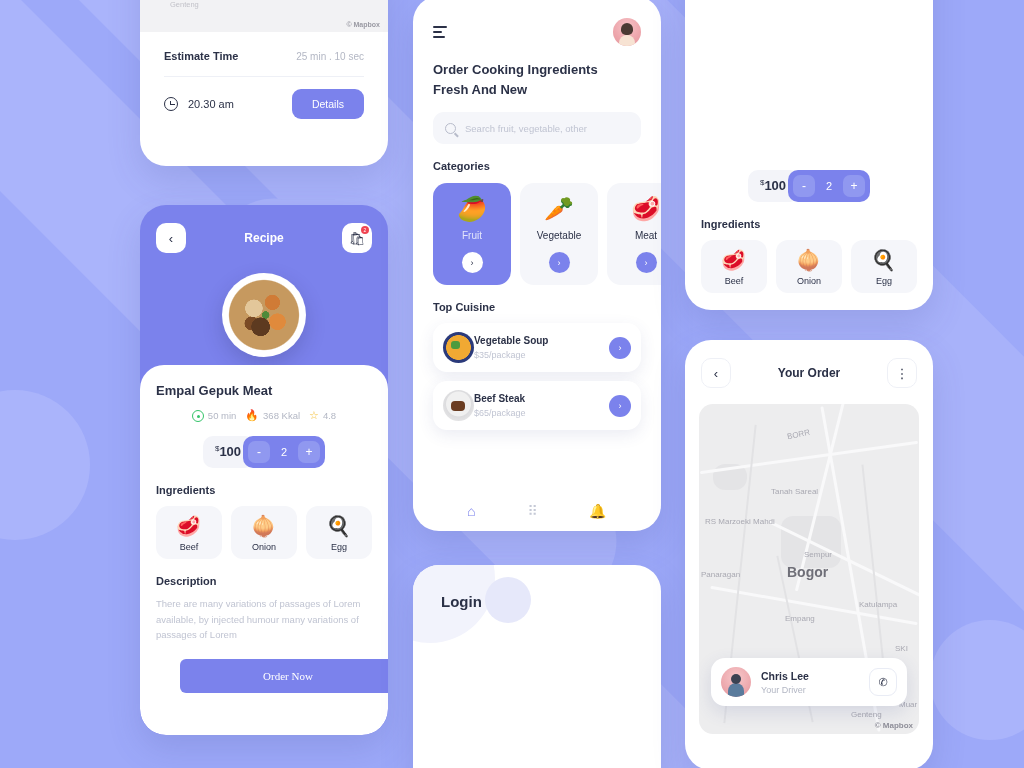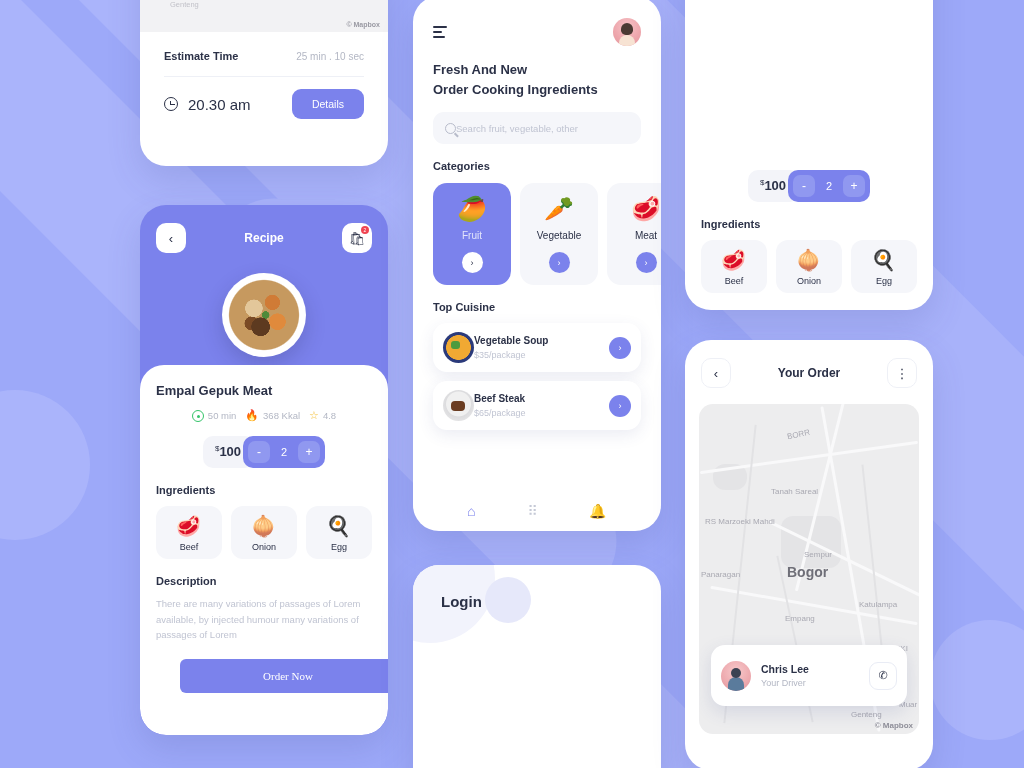--- a/index.html
+++ b/index.html
@@ -54,21 +54,21 @@
   .est-body { padding:18px 24px 14px; }
   .est-row { display:flex; align-items:center; justify-content:space-between; }
   .est-title { font-size:11px; font-weight:bold; color:#2b3147; }
   .est-val { font-size:10px; color:#b3b7c4; }
   .divider { height:1px; background:#eef0f6; margin:14px 0 12px; }
   .est-row2 { display:flex; align-items:center; }
   .clock-ic { width:14px; height:14px; border-radius:50%; border:1.4px solid #2b3147;
     position:relative; flex:none; }
   .clock-ic:before { content:""; position:absolute; left:5px; top:2.5px; width:1.3px; height:4.5px; background:#2b3147; }
   .clock-ic:after  { content:""; position:absolute; left:5.5px; top:6px; width:4px; height:1.3px; background:#2b3147; }
-  .est-time { margin-left:10px; font-size:15px; color:#2b3147; }
+  .est-time { margin-left:10px; font-size:11px; color:#2b3147; }
   .btn-details { margin-left:auto; background:#7b82ec; color:#fff; border:none;
     border-radius:9px; padding:9px 20px; font-size:10.5px; font-family:inherit; cursor:pointer; }
 
   #card-recipe { left:140px; top:205px; width:248px; height:530px; background:#7b82ec; }
   .rec-head { display:flex; align-items:center; padding:18px 16px 0; }
   .icon-btn {
     width:30px; height:30px; border-radius:10px; background:#fff;
     display:flex; align-items:center; justify-content:center; flex:none;
     font-size:13px; color:#2b3147; position:relative; cursor:pointer;
   }
@@ -131,21 +131,21 @@
   .avatar { margin-left:auto; width:28px; height:28px; border-radius:50%;
     background:radial-gradient(circle at 50% 30%, #f6c3c7 0%, #eea7ad 55%, #e3959c 100%);
     position:relative; overflow:hidden; cursor:pointer; }
   .avatar:before { content:""; position:absolute; left:8px; top:5px; width:12px; height:12px;
     background:#4b3a33; border-radius:50% 50% 40% 40%; }
   .avatar:after { content:""; position:absolute; left:6px; top:17px; width:16px; height:13px;
     background:#f7e3d3; border-radius:8px 8px 0 0; }
   .home-h1 { padding:0 20px; margin-top:14px; font-size:13px; font-weight:bold; color:#2b3147; line-height:1.55; }
   .search {
     margin:12px 20px 0; background:#f5f6fa; border-radius:11px; height:32px;
-    display:flex; align-items:center; padding:0 12px; 
+    display:flex; align-items:center; padding:0 12px; gap:9px;
   }
   .mag { width:11px; height:11px; border-radius:50%; border:1.6px solid #b8bccb; position:relative; flex:none; }
   .mag:after { content:""; position:absolute; right:-4px; bottom:-3px; width:5px; height:1.6px;
     background:#b8bccb; transform:rotate(45deg); }
   .search input { border:none; outline:none; background:transparent; font-size:9.5px;
     color:#2b3147; font-family:inherit; width:100%; }
   .search input::placeholder { color:#c0c4d2; }
   .lbl { padding:0 20px; margin-top:16px; font-size:11px; font-weight:bold; color:#2b3147; }
   .cats { display:flex; gap:9px; padding:0 0 0 20px; margin-top:11px; }
   .cat { width:78px; flex:none; background:#f5f6fa; border-radius:14px; padding:14px 0 12px;
@@ -199,21 +199,21 @@
   .ord-title { flex:1; text-align:center; font-size:12px; font-weight:bold; color:#2b3147; }
   .icon-btn.outline { background:#fff; border:1px solid #eef0f6; }
   .map-big { margin:16px 14px 0; height:330px; border-radius:14px; background:#ededee;
     position:relative; overflow:hidden; }
   .road { position:absolute; background:#f9f9fa; border-radius:2px; }
   .riverline { position:absolute; background:#e2e2e4; }
   .city-lbl { position:absolute; font-size:14px; font-weight:bold; color:#6f6f78; }
   .m-lbl { position:absolute; font-size:8px; color:#a9a9b2; }
   .patch { position:absolute; background:#e4e4e6; border-radius:12px; }
   .drv-card {
-    position:absolute; left:12px; right:12px; bottom:28px; height:61px; background:#fff;
+    position:absolute; left:12px; right:12px; bottom:28px; height:48px; background:#fff;
     border-radius:14px; display:flex; align-items:center; padding:0 10px;
     box-shadow:0 6px 18px rgba(60,70,140,.14);
   }
   .drv-name { font-size:10.5px; font-weight:bold; color:#2b3147; }
   .drv-sub { font-size:9px; color:#b3b7c4; margin-top:3px; }
 </style>
 </head>
 <body>
 
 <div class="bg">
@@ -310,22 +310,22 @@
 <div class="card" id="card-home">
   <div class="home-top">
     <div class="menu-ic">
         <i></i>
         <i></i>
         <i></i>
       </div>
     <div class="avatar"></div>
   </div>
   <div class="home-h1">
+    <div>Order Cooking Ingredients</div>
     <div>Fresh And New</div>
-    <div>Order Cooking Ingredients</div>
   </div>
   <div class="search">
     <span class="mag"></span>
     <input type="text" placeholder="Search fruit, vegetable, other" style="">
   </div>
 
   <div class="lbl">Categories</div>
   <div class="cats">
     <div class="cat active">
       <div class="gl">🥭</div>

